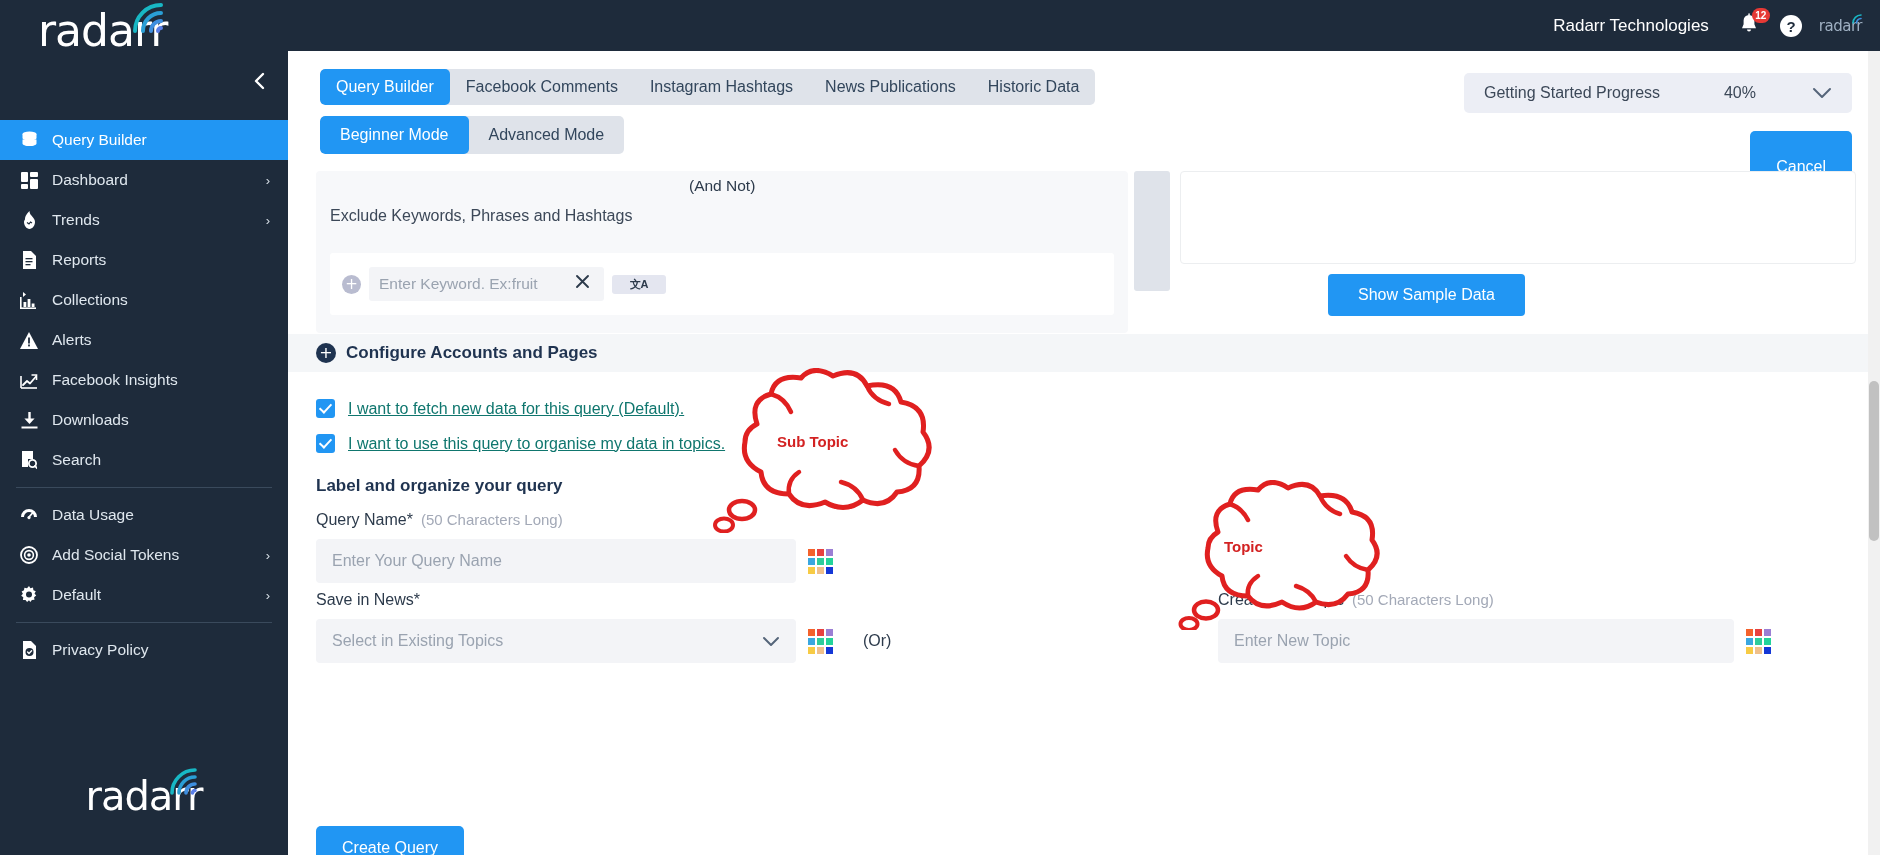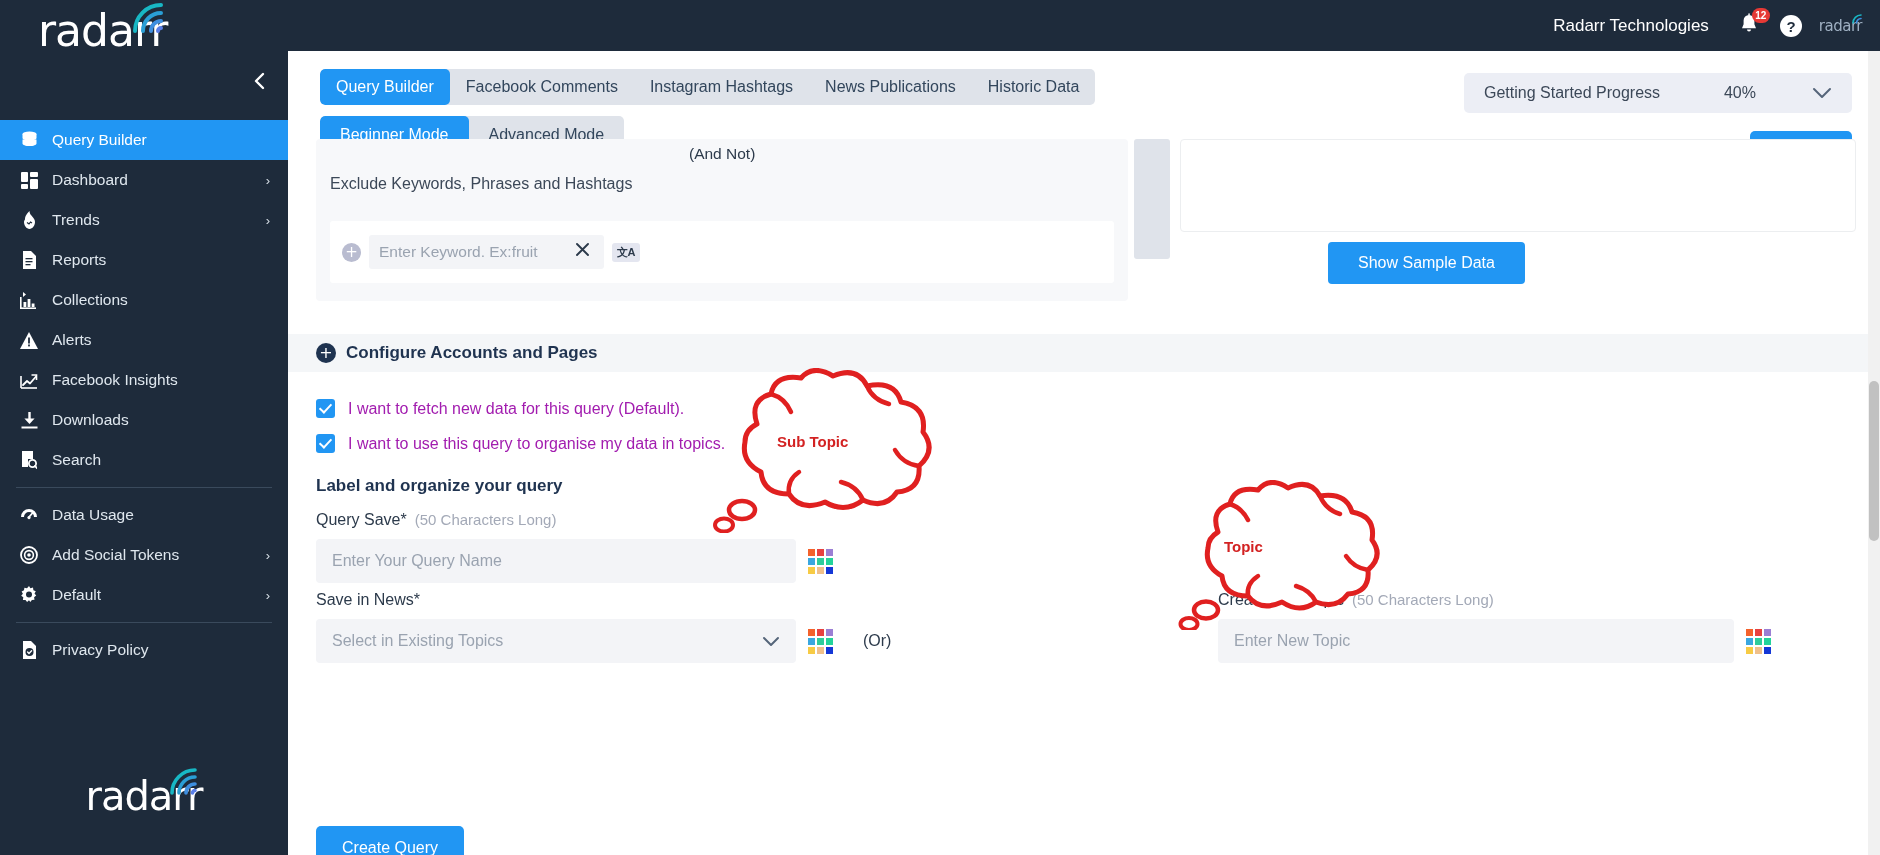--- a/index.html
+++ b/index.html
@@ -119,21 +119,21 @@
   .chev-down { font-size: 15px; color: #55657a; cursor: pointer; }
 
   .cancel-btn {
     position: absolute; right: 28px; top: 80px;
     background: #2196f3; color: #fff; font-size: 16px;
     border: none; border-radius: 5px; padding: 27px 26px; cursor: pointer;
   }
 
   
   .excl-wrap {
-    position: absolute; left: 28px; top: 88px; width: 1538px;
+    position: absolute; left: 28px; top: 120px; width: 1538px;
   }
   .excl-left {
     position: relative; width: 812px; background: #f7f8fa;
     border-radius: 4px; padding: 10px 14px 18px 14px;
   }
   .andnot {
     position: absolute; left: 373px; top: 6px;
     font-size: 15.5px; color: #2c3a4b;
   }
   .excl-title {
@@ -152,21 +152,21 @@
   .kw-field {
     background: #f3f4f7; border-radius: 3px; height: 34px;
     display: flex; align-items: center; padding: 0 10px; min-width: 235px;
   }
   .kw-placeholder { font-size: 15.5px; color: #9aa3b0; flex: 1 1 auto; }
   .kw-x {
     font-size: 17px; color: #2c3a4b; cursor: pointer;
     margin-left: 14px; margin-right: 4px;
   }
   .translate-chip {
-    background: #e4e6f0; border-radius: 3px; padding: 2px 5px;
+    background: #e4e6f0; border-radius: 3px; padding: 2px 18px;
     margin-left: 8px; display: inline-flex; align-items: center;
     font-size: 11px; color: #2c3a4b; font-weight: bold; cursor: pointer;
     letter-spacing: -.5px;
   }
 
   .scroll-col {
     position: absolute; left: 818px; top: 0; width: 36px; height: 120px;
     background: #dfe3ea; border-radius: 3px;
   }
   .right-white {
@@ -197,21 +197,21 @@
   .chk-row { display: flex; align-items: center; margin-bottom: 16px; }
   .chk {
     width: 19px; height: 19px; background: #2196f3; border-radius: 3px;
     margin-right: 13px; position: relative; cursor: pointer; flex: 0 0 19px;
   }
   .chk:after {
     content: ""; position: absolute; left: 6px; top: 2px;
     width: 5px; height: 10px; border: solid #fff;
     border-width: 0 2px 2px 0; transform: rotate(43deg);
   }
-  .chk-label { font-size: 16px; color: #a21caf; }
+  .chk-label { font-size: 16px; color: #0f766e; text-decoration: underline; }
 
   .label-head {
     position: absolute; left: 28px; top: 425px;
     font-size: 17px; font-weight: bold; color: #1f3350;
   }
   .qn-label { position: absolute; left: 28px; top: 460px; font-size: 16px; color: #2c3a4b; }
   .qn-hint { font-size: 15px; color: #a3a9b7; margin-left: 8px; }
 
   .field-row { position: absolute; display: flex; align-items: center; }
   .inp {
@@ -563,21 +563,21 @@
         </div>
         <div class="chk-row">
           <span class="chk"></span>
           <span class="chk-label">I want to use this query to organise my data in topics.</span>
         </div>
       </div>
 
       <div class="label-head">Label and organize your query</div>
 
       <div class="qn-label">
-        <span>Query Save*</span><span class="qn-hint">(50 Characters Long)</span>
+        <span>Query Name*</span><span class="qn-hint">(50 Characters Long)</span>
       </div>
 
       <div class="field-row" style="left:28px; top:488px;">
         <div class="inp" style="width:480px;">
           <span class="inp-ph">Enter Your Query Name</span>
         </div>
         <span class="swatch">
           <i style="background:#f4622c"></i>
             <i style="background:#e8413f"></i>
             <i style="background:#9b7fd4"></i>

